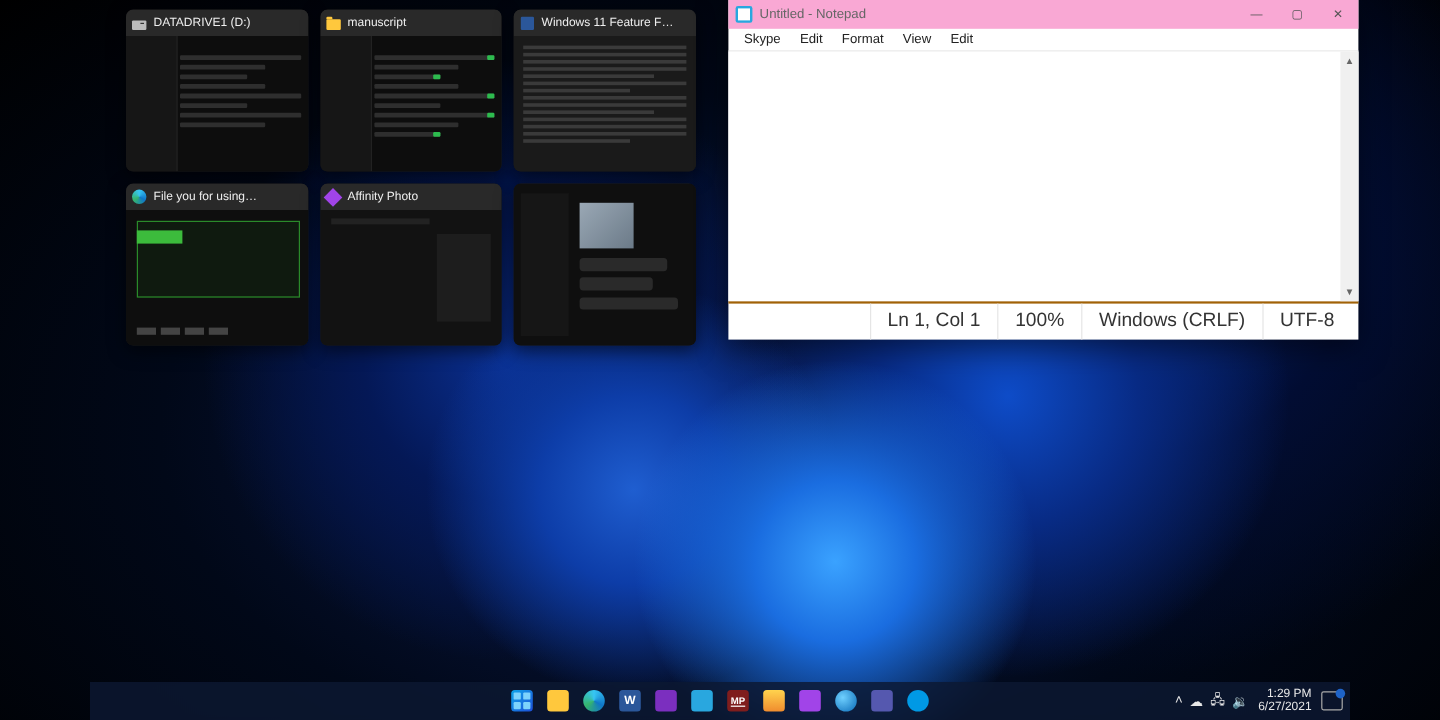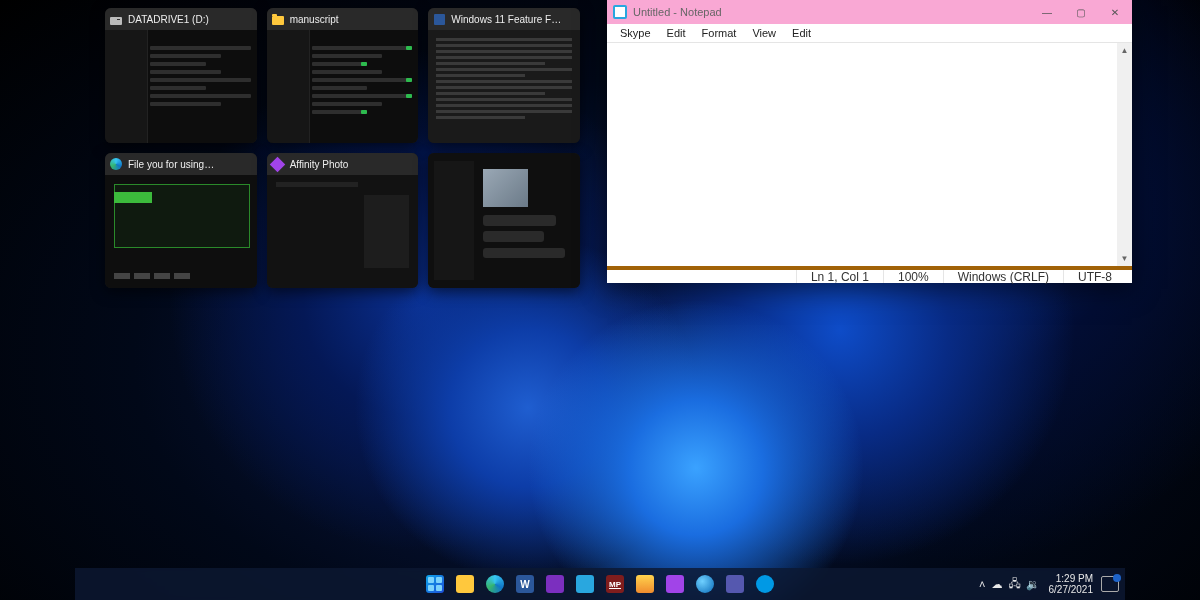--- a/index.html
+++ b/index.html
@@ -88,21 +88,21 @@
   .np-titlebar .np-icon{width:14px;height:14px;margin:0 6px;background:#29a7df;border-radius:2px;position:relative;}
   .np-titlebar .np-icon::after{content:"";position:absolute;inset:2px;background:#fff;}
   .np-titlebar .np-title{flex:1;}
   .np-controls{display:flex;}
   .np-controls div{width:34px;height:24px;display:flex;align-items:center;justify-content:center;color:#555;font-size:10px;cursor:pointer;}
   .np-menu{height:19px;display:flex;gap:2px;padding-left:6px;align-items:center;font-size:11px;color:#222;border-bottom:1px solid #e5e5e5;}
   .np-menu span{padding:1px 7px;cursor:pointer;}
   .np-body{flex:1;position:relative;background:#fff;}
   .np-scroll-v{position:absolute;right:0;top:0;bottom:0;width:15px;background:#f0f0f0;}
   .np-scroll-v .arrow{height:15px;display:flex;align-items:center;justify-content:center;color:#666;font-size:8px;cursor:pointer;}
-  .np-status{height:17px;border-top:4px solid #a16207;display:flex;align-items:center;font-size:12px;color:#333;padding-right:6px;}
+  .np-status{height:32px;border-top:2px solid #a16207;display:flex;align-items:center;font-size:16px;color:#333;padding-right:6px;}
   .np-status .cell{padding:0 14px;border-left:1px solid #e5e5e5;height:100%;display:flex;align-items:center;}
   .np-status .spacer{flex:1;}
 
   
   .taskbar{position:absolute;left:75px;right:75px;bottom:0;height:32px;background:rgba(12,24,50,.82);backdrop-filter:blur(2px);display:flex;align-items:center;}
   .tb-center{position:absolute;left:50%;transform:translateX(-50%);display:flex;gap:4px;}
   .tb-center .app{width:26px;height:26px;border-radius:3px;display:flex;align-items:center;justify-content:center;cursor:pointer;}
   .tb-right{position:absolute;right:6px;display:flex;align-items:center;gap:8px;color:#e8e8e8;font-size:10px;}
   .tb-right .tray{display:flex;gap:6px;align-items:center;}
   .tb-right .tray span{font-size:11px;cursor:pointer;}

